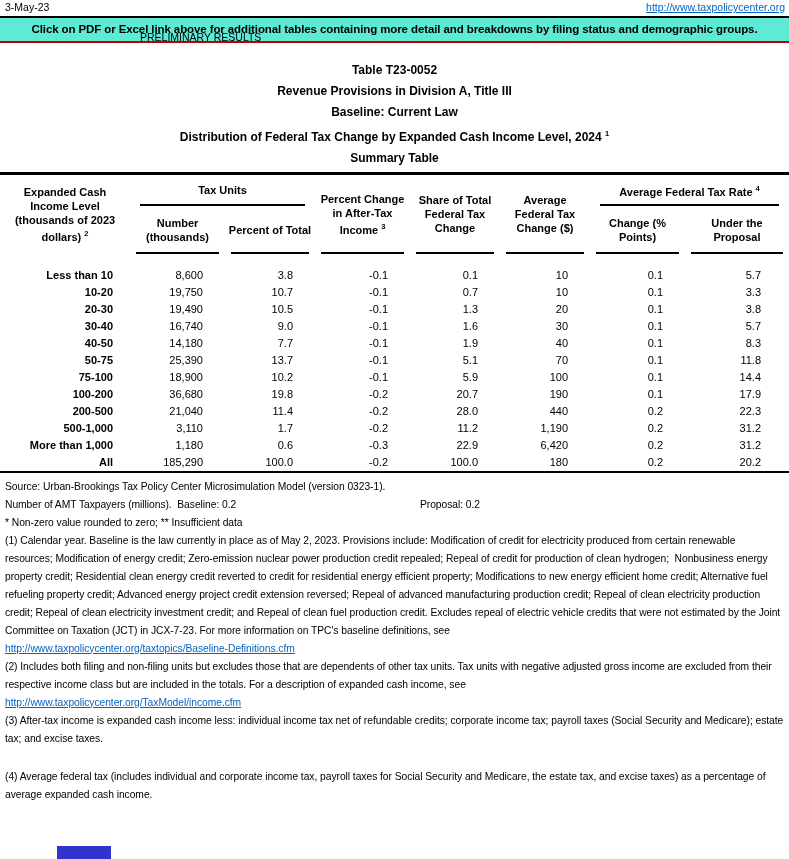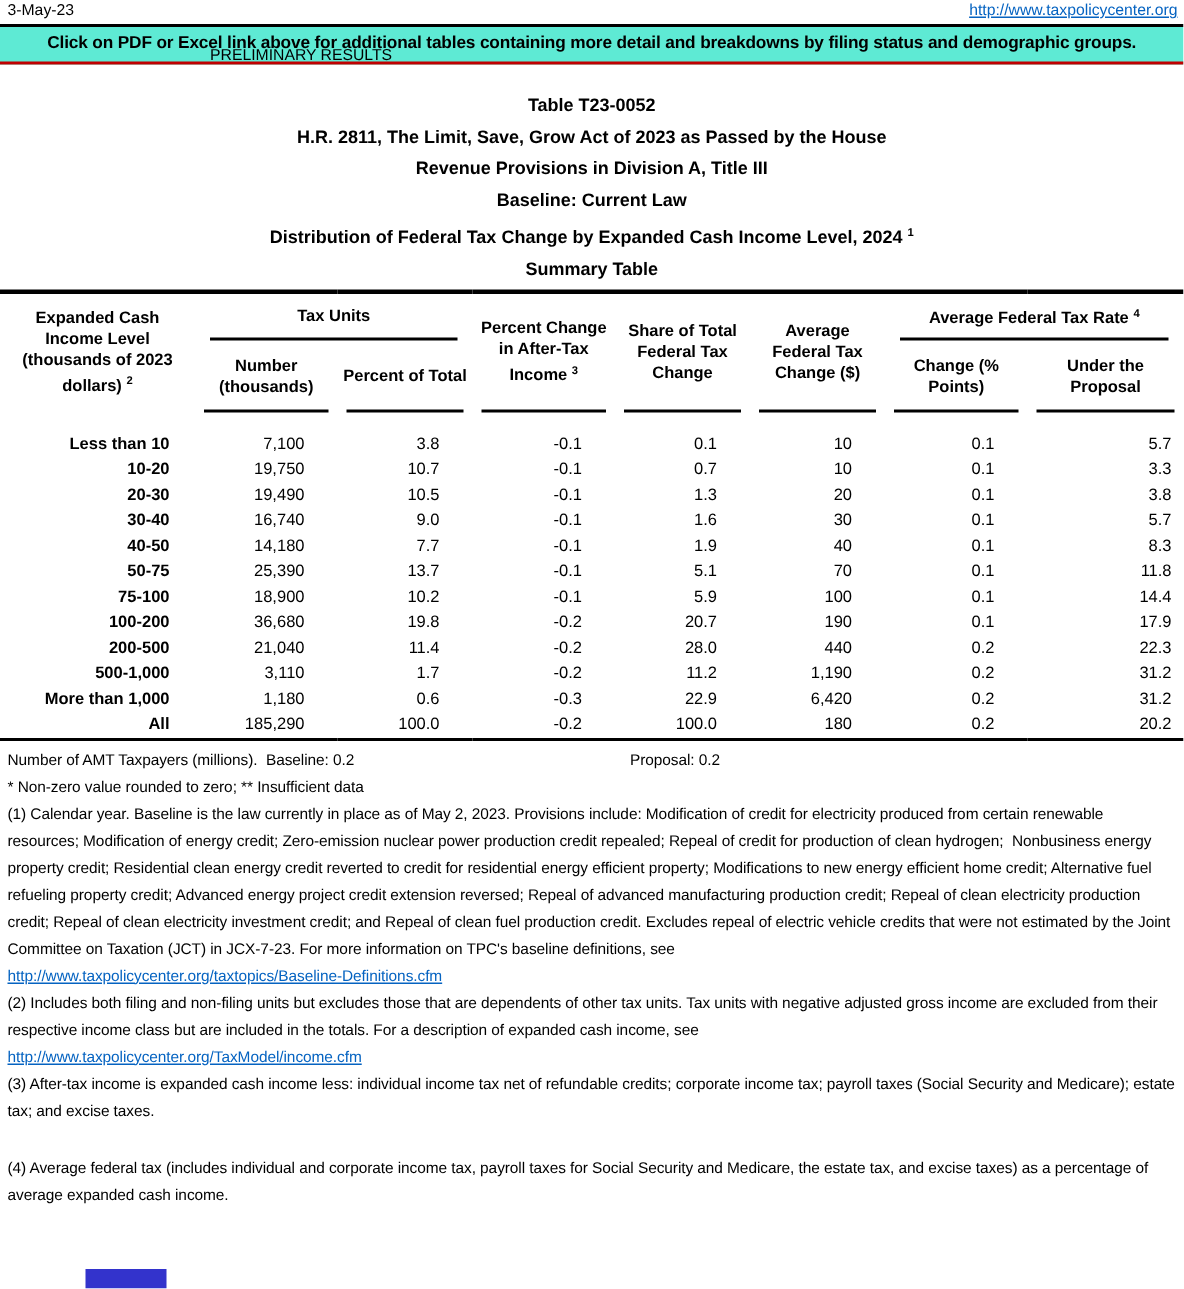--- a/index.html
+++ b/index.html
@@ -29,21 +29,21 @@
            padding:0;line-height:14px;text-align:center;}
   tr.h1{height:32px;}
   tr.h2{height:48px;padding-left:33px;}
   th .hc{padding:0 3px;}
   .ul{position:absolute;left:6px;right:6px;bottom:0;height:0;border-bottom:2px solid #000;}
   .th-group .ul{left:10px;right:10px;}
   tr.spacer td{height:13px;}
   tbody td{font-size:11px;height:17px;line-height:17px;text-align:right;
            padding:0 22px 0 0;white-space:nowrap;}
   tbody td.lbl{font-weight:bold;padding-right:17px;margin-left:12px;}
-  tbody td.last{padding-right:8px;}
+  tbody td.last{padding-right:28px;}
   
   .footer{padding:5px 4px 0 5px;font-size:10.3px;line-height:18px;letter-spacing:-0.05px;}
   .footer .fn{white-space:pre-wrap;}
   .amt{position:relative;}
   .amt .prop{position:absolute;left:415px;top:0;}
   .lnk{display:block;color:#0563C1;text-decoration:underline;cursor:pointer;}
   .fn4{margin-top:20px;}
   .bluebox{position:absolute;left:57px;top:846px;width:54px;height:13px;background:#3333CC;}
 </style>
 </head>
@@ -52,21 +52,20 @@
 <div class="topbar">
   <span class="date">3-May-23</span>
   <span class="prelim">PRELIMINARY RESULTS</span>
   <a class="url">http://www.taxpolicycenter.org</a>
 </div>
 <div class="hrule"></div>
 <div class="banner">Click on PDF or Excel link above for additional tables containing more detail and breakdowns by filing status and demographic groups.</div>
 
 <div class="titles">
   <div>Table T23-0052</div>
-  <div>H.R. 2811, The Limit, Save, Grow Act of 2023 as Passed by the House</div>
   <div>Revenue Provisions in Division A, Title III</div>
   <div>Baseline: Current Law</div>
   <div><span>Distribution of Federal Tax Change by Expanded Cash Income Level, 2024</span> <sup>1</sup></div>
   <div>Summary Table</div>
 </div>
 
 <table>
   <colgroup>
     <col style="width:130px">
       <col style="width:95px">
@@ -120,21 +119,21 @@
         </th>
     </tr>
   </thead>
   <tbody>
     <tr class="spacer">
         <td colspan="8"></td>
       </tr>
 
     <tr>
       <td class="lbl">Less than 10</td>
-      <td>7,100</td>
+      <td>8,600</td>
       <td>3.8</td>
       <td>-0.1</td>
       <td>0.1</td>
       <td>10</td>
       <td>0.1</td>
       <td class="last">5.7</td>
     </tr>
     <tr>
       <td class="lbl">10-20</td>
       <td>19,750</td>
@@ -242,20 +241,21 @@
       <td>-0.2</td>
       <td>100.0</td>
       <td>180</td>
       <td>0.2</td>
       <td class="last">20.2</td>
     </tr>
   </tbody>
 </table>
 
 <div class="footer">
+  <div>Source: Urban-Brookings Tax Policy Center Microsimulation Model (version 0323-1).</div>
   <div class="amt">
     <span class="fn">Number of AMT Taxpayers (millions).  Baseline: 0.2</span>
     <span class="prop">Proposal: 0.2</span>
   </div>
   <div>* Non-zero value rounded to zero; ** Insufficient data</div>
   <div class="fn">(1) Calendar year. Baseline is the law currently in place as of May 2, 2023. Provisions include: Modification of credit for electricity produced from certain renewable resources; Modification of energy credit; Zero-emission nuclear power production credit repealed; Repeal of credit for production of clean hydrogen;  Nonbusiness energy property credit; Residential clean energy credit reverted to credit for residential energy efficient property; Modifications to new energy efficient home credit; Alternative fuel refueling property credit; Advanced energy project credit extension reversed; Repeal of advanced manufacturing production credit; Repeal of clean electricity production credit; Repeal of clean electricity investment credit; and Repeal of clean fuel production credit. Excludes repeal of electric vehicle credits that were not estimated by the Joint Committee on Taxation (JCT) in JCX-7-23. For more information on TPC's baseline definitions, see</div>
   <a class="lnk">http://www.taxpolicycenter.org/taxtopics/Baseline-Definitions.cfm</a>
   <div class="fn">(2) Includes both filing and non-filing units but excludes those that are dependents of other tax units. Tax units with negative adjusted gross income are excluded from their respective income class but are included in the totals. For a description of expanded cash income, see</div>
   <a class="lnk">http://www.taxpolicycenter.org/TaxModel/income.cfm</a>
   <div class="fn">(3) After-tax income is expanded cash income less: individual income tax net of refundable credits; corporate income tax; payroll taxes (Social Security and Medicare); estate tax; and excise taxes.</div>

